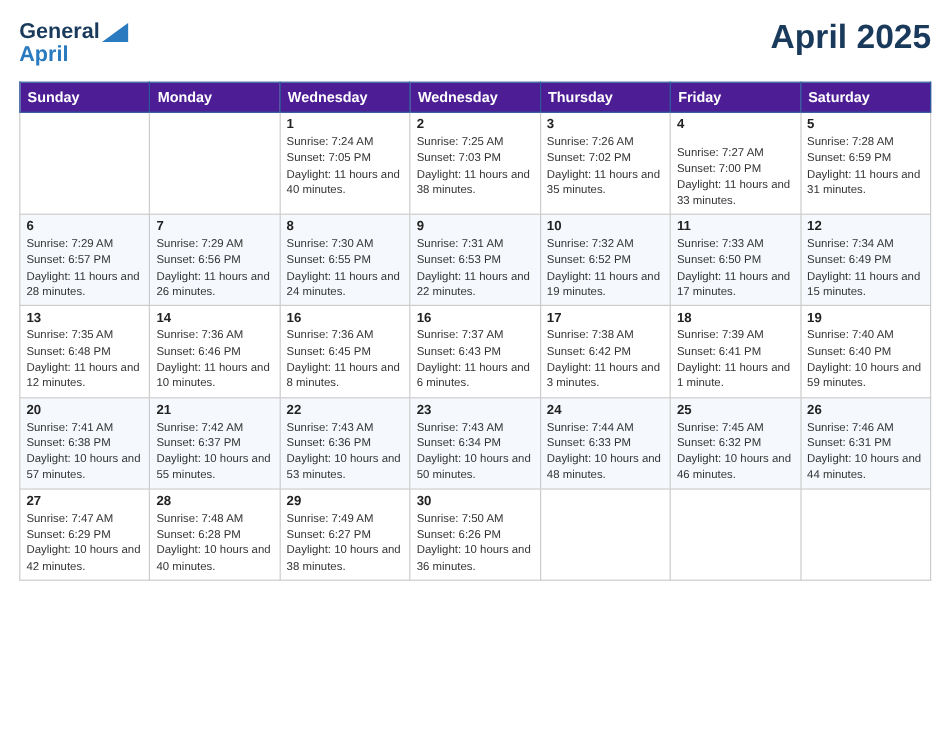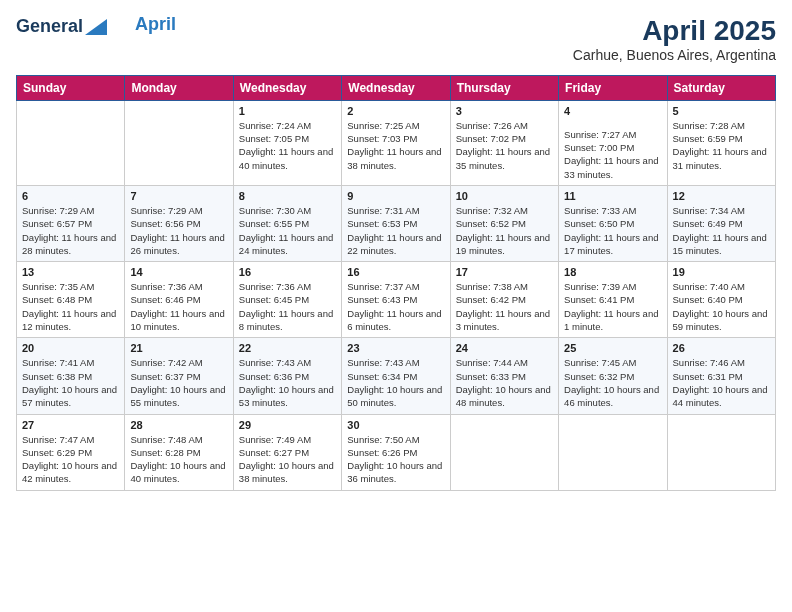--- a/index.html
+++ b/index.html
@@ -11,44 +11,43 @@
       padding: 16px;
     }
     .header {
       display: flex;
       justify-content: space-between;
       align-items: flex-start;
       margin-bottom: 12px;
     }
     .logo {
       display: flex;
-      flex-direction: row;
+      flex-direction: column;
       align-items: flex-start;
-      gap: 28px;
     }
     .title-area {
       text-align: right;
     }
     .main-title {
       font-size: 28px;
       font-weight: bold;
       color: #1a3a5c;
       line-height: 1.1;
     }
     .subtitle {
       font-size: 14px;
       color: #333;
     }
     .calendar {
       width: 100%;
       border-collapse: collapse;
       border: 1px solid #ccc;
     }
     .calendar th {
-      background-color: #be185d;
+      background-color: #4c1d95;
       color: #fff;
       font-size: 12px;
       font-weight: bold;
       padding: 5px 6px;
       text-align: left;
       border: 1px solid #2a5a99;
     }
     .calendar td {
       vertical-align: top;
       padding: 4px 5px;
@@ -91,21 +90,20 @@
     <div class="logo-row">
       <span style="font-size:18px;font-weight:bold;color:#1a3a5c;">General</span>
       <svg width="22" height="16" viewBox="0 0 22 16">
         <polygon points="0,16 22,0 22,16" fill="#2a7abf"></polygon>
       </svg>
     </div>
     <span style="font-size:18px;font-weight:bold;color:#2a7abf;margin-top:-2px;">April</span>
   </div>
   <div class="title-area">
     <div class="main-title">April 2025</div>
-    <div class="subtitle">Carhue, Buenos Aires, Argentina</div>
   </div>
 </div>
 
 <table class="calendar">
   <thead>
     <tr>
     <th>Sunday</th>
         <th>Monday</th>
         <th>Wednesday</th>
         <th>Wednesday</th>

